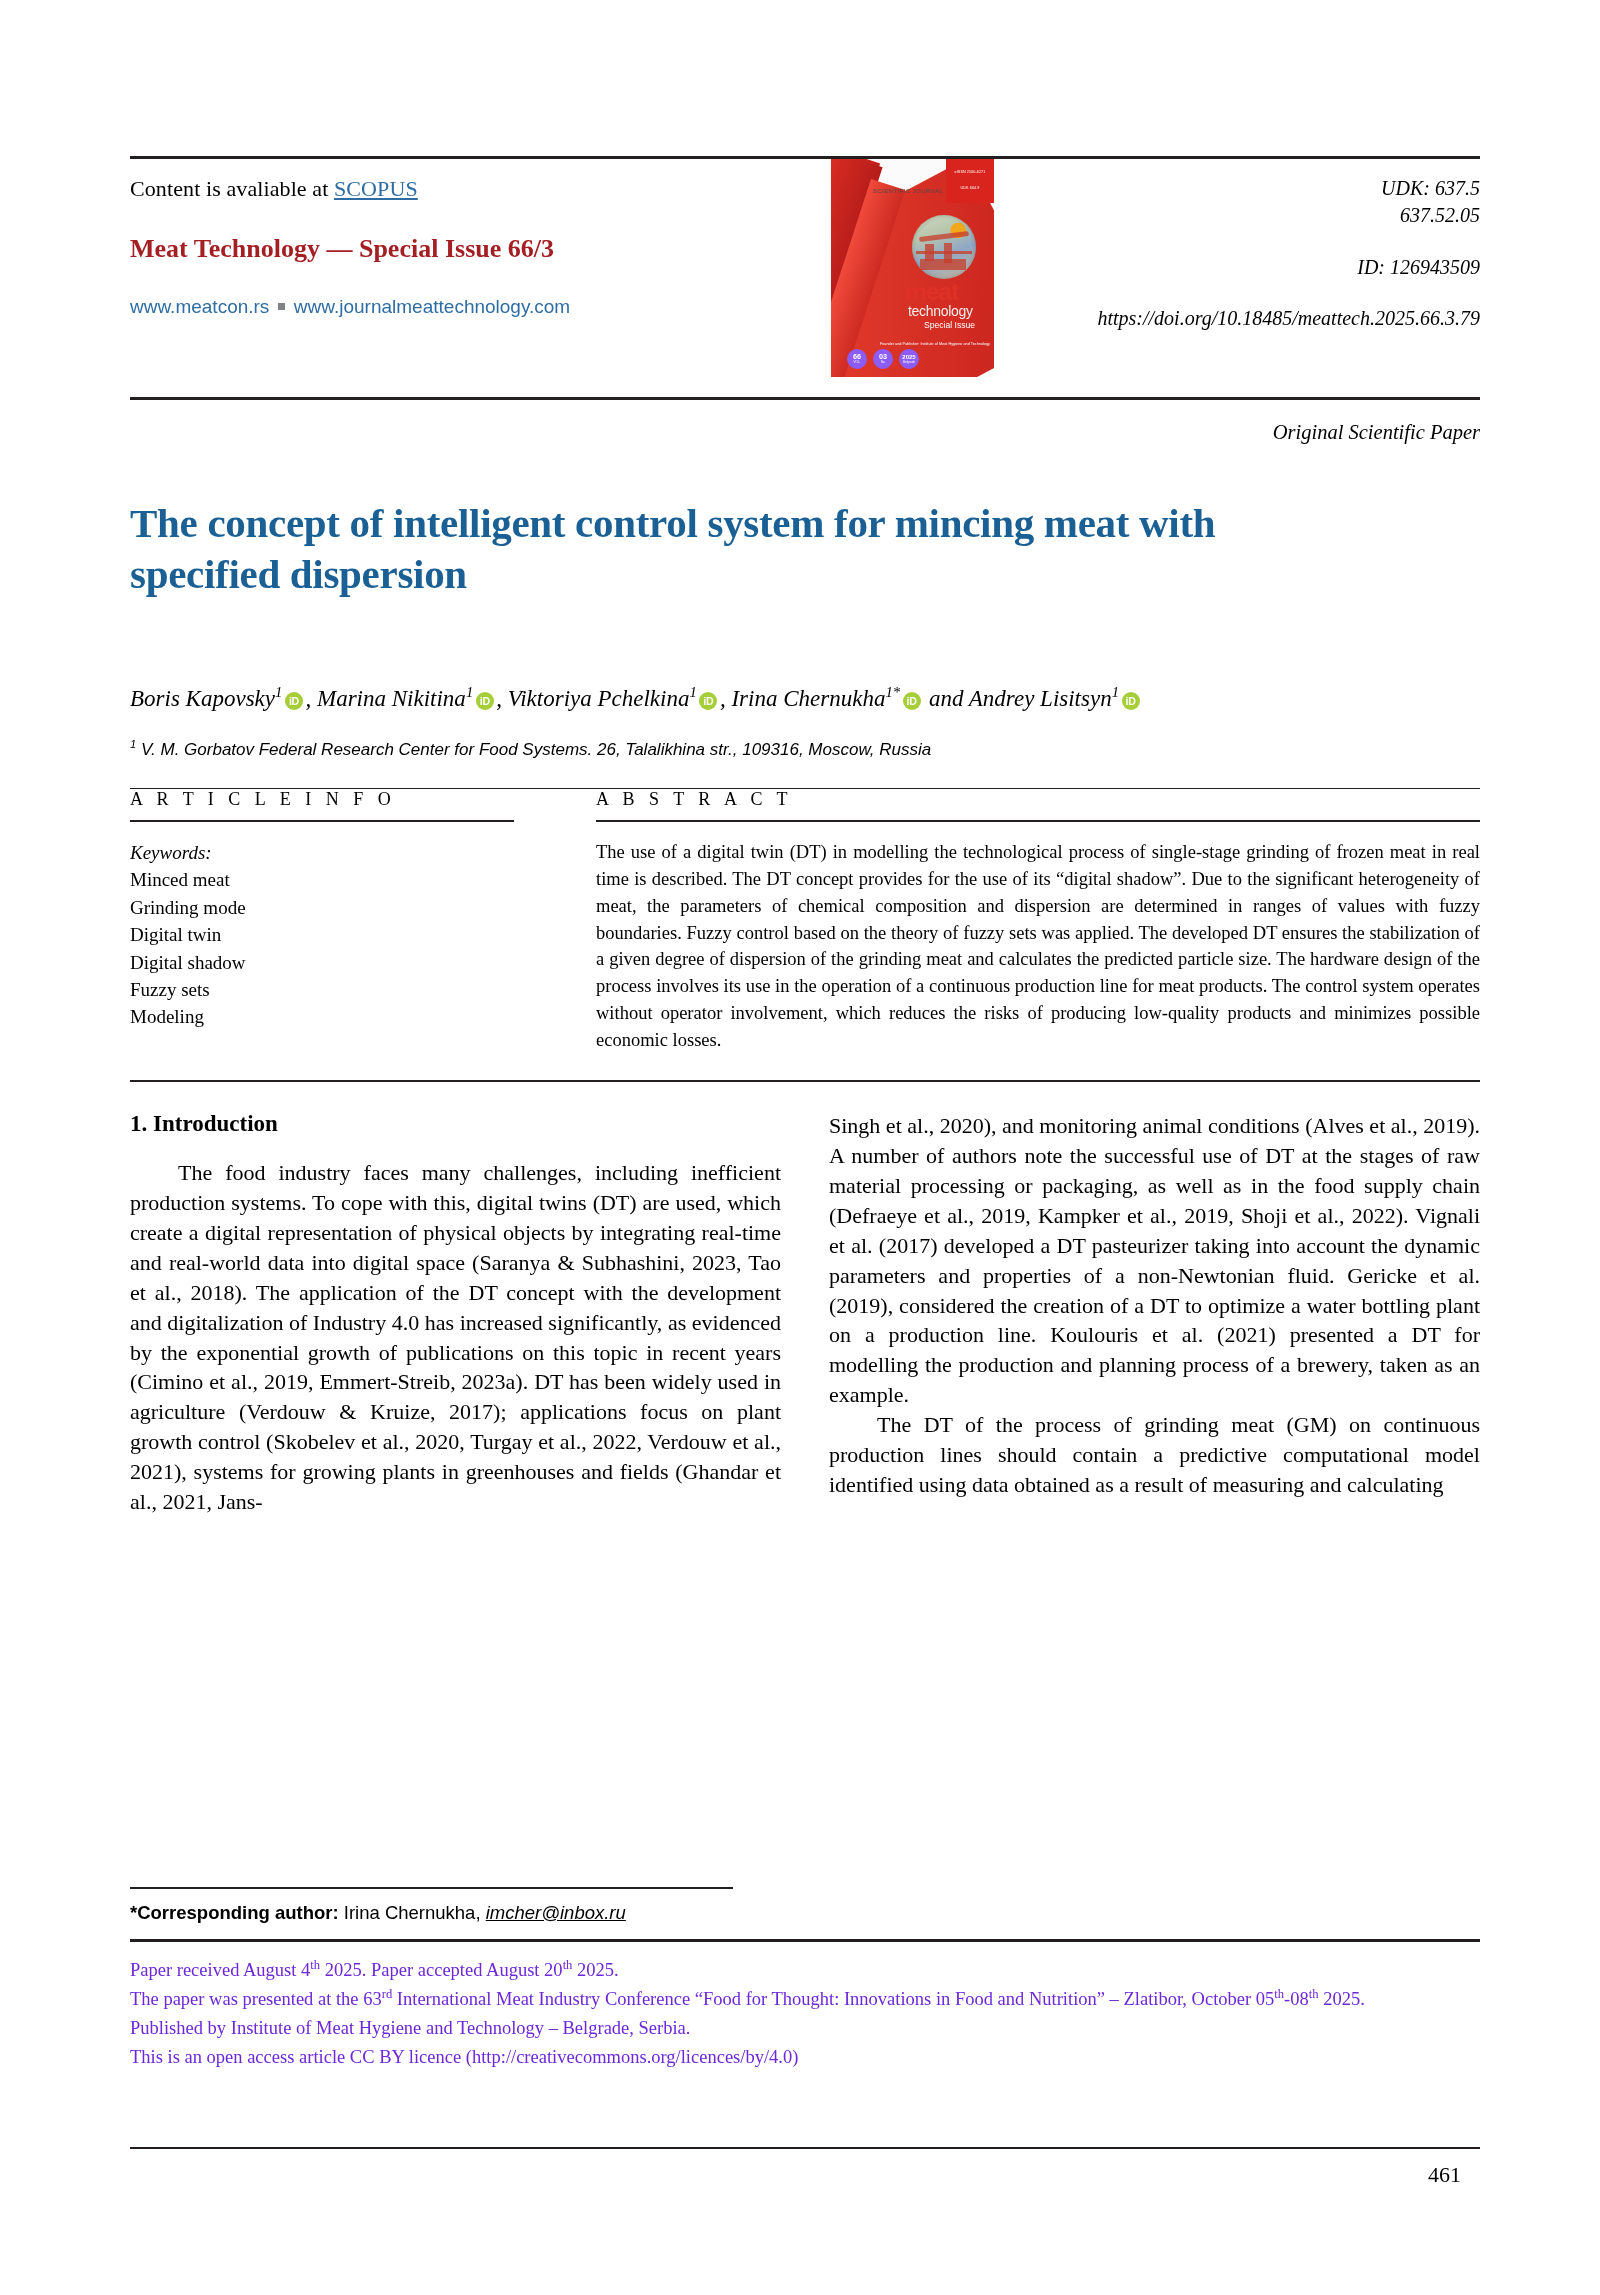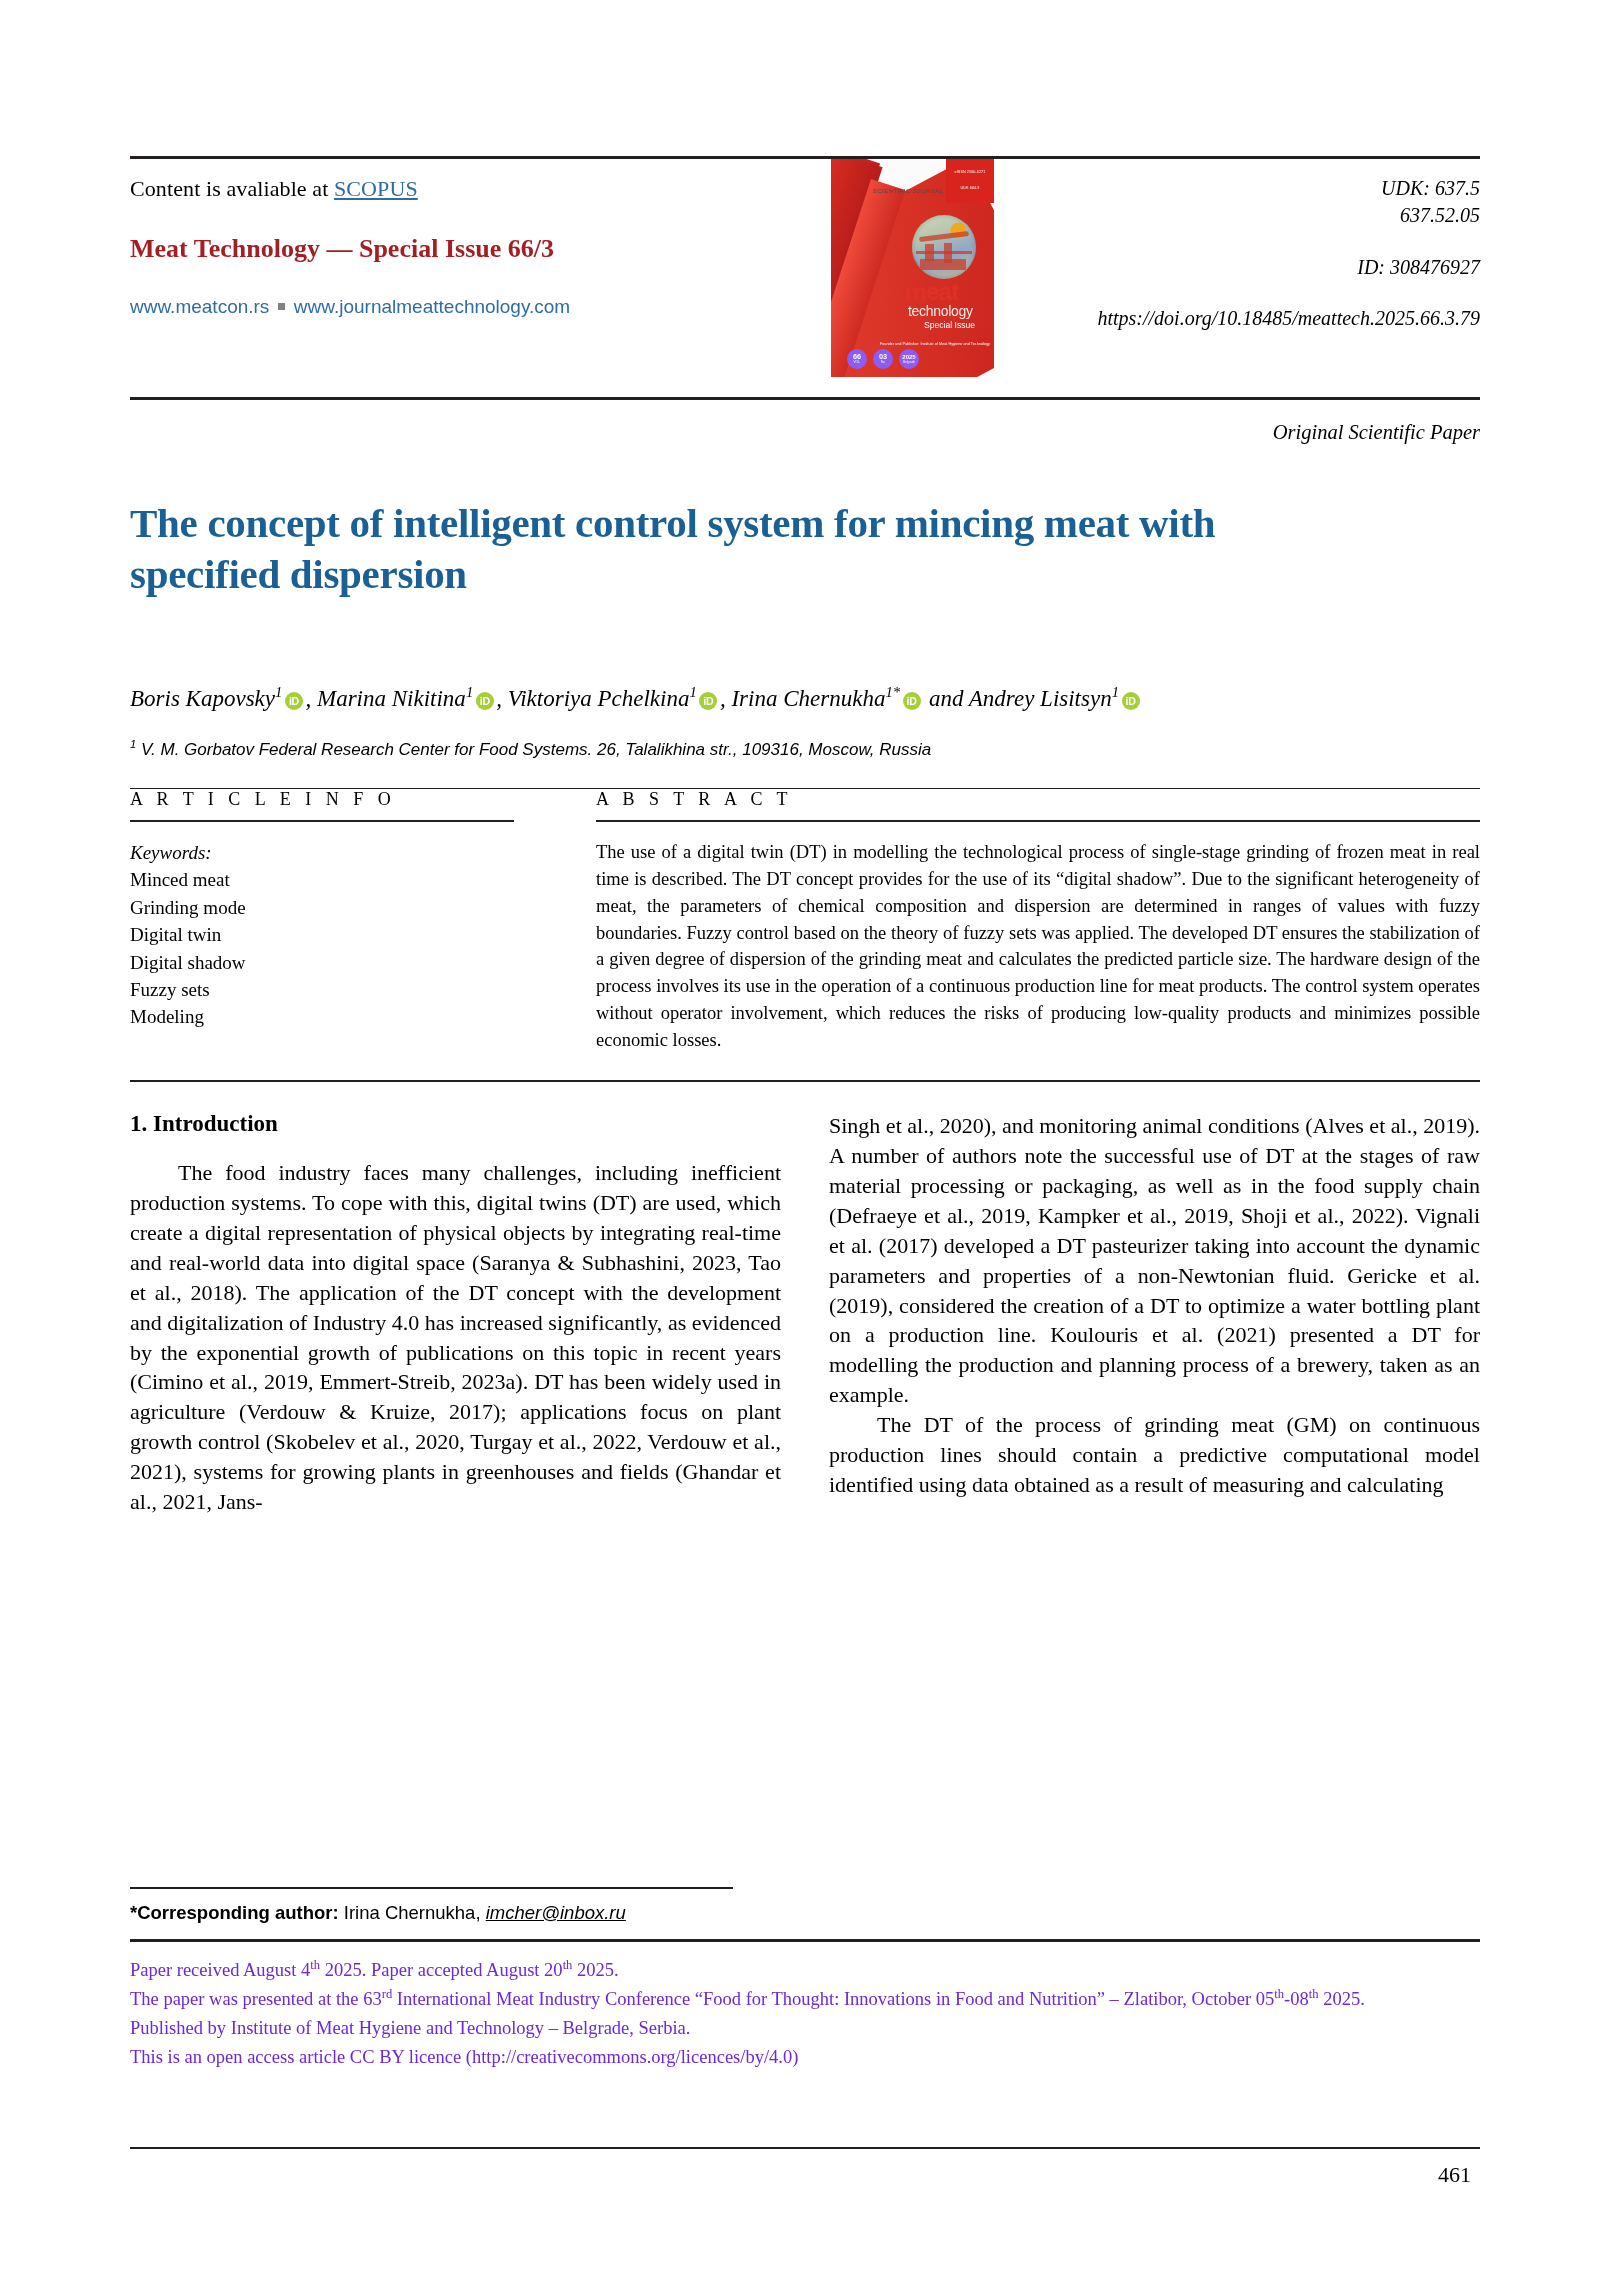--- a/index.html
+++ b/index.html
@@ -367,21 +367,21 @@
 
   .bottom-rule {
     position: absolute;
     left: 130px;
     top: 2147px;
     width: 1350px;
     border-top: 2.6px solid #231f20;
   }
   .pageno {
     position: absolute;
-    right: 130px;
+    right: 140px;
     top: 2162px;
     font-size: 22px;
   }
 </style>
 </head>
 <body>
 
 <div class="page">
   <div class="sheet">
 
@@ -439,21 +439,21 @@
               <s>Belgrade</s>
             </div>
           </div>
         </div>
       </div>
 
       <div class="mast-right">
         <div>UDK: 637.5</div>
         <div>637.52.05</div>
         <div class="gap"></div>
-        <div>ID: 308476927</div>
+        <div>ID: 126943509</div>
         <div class="gap"></div>
         <div>https://doi.org/10.18485/meattech.2025.66.3.79</div>
       </div>
     </div>
 
     <div class="rule-thick"></div>
 
     <div class="category">Original Scientific Paper</div>
 
     <h1 class="title">The concept of intelligent control system for mincing meat with specified dispersion</h1>

